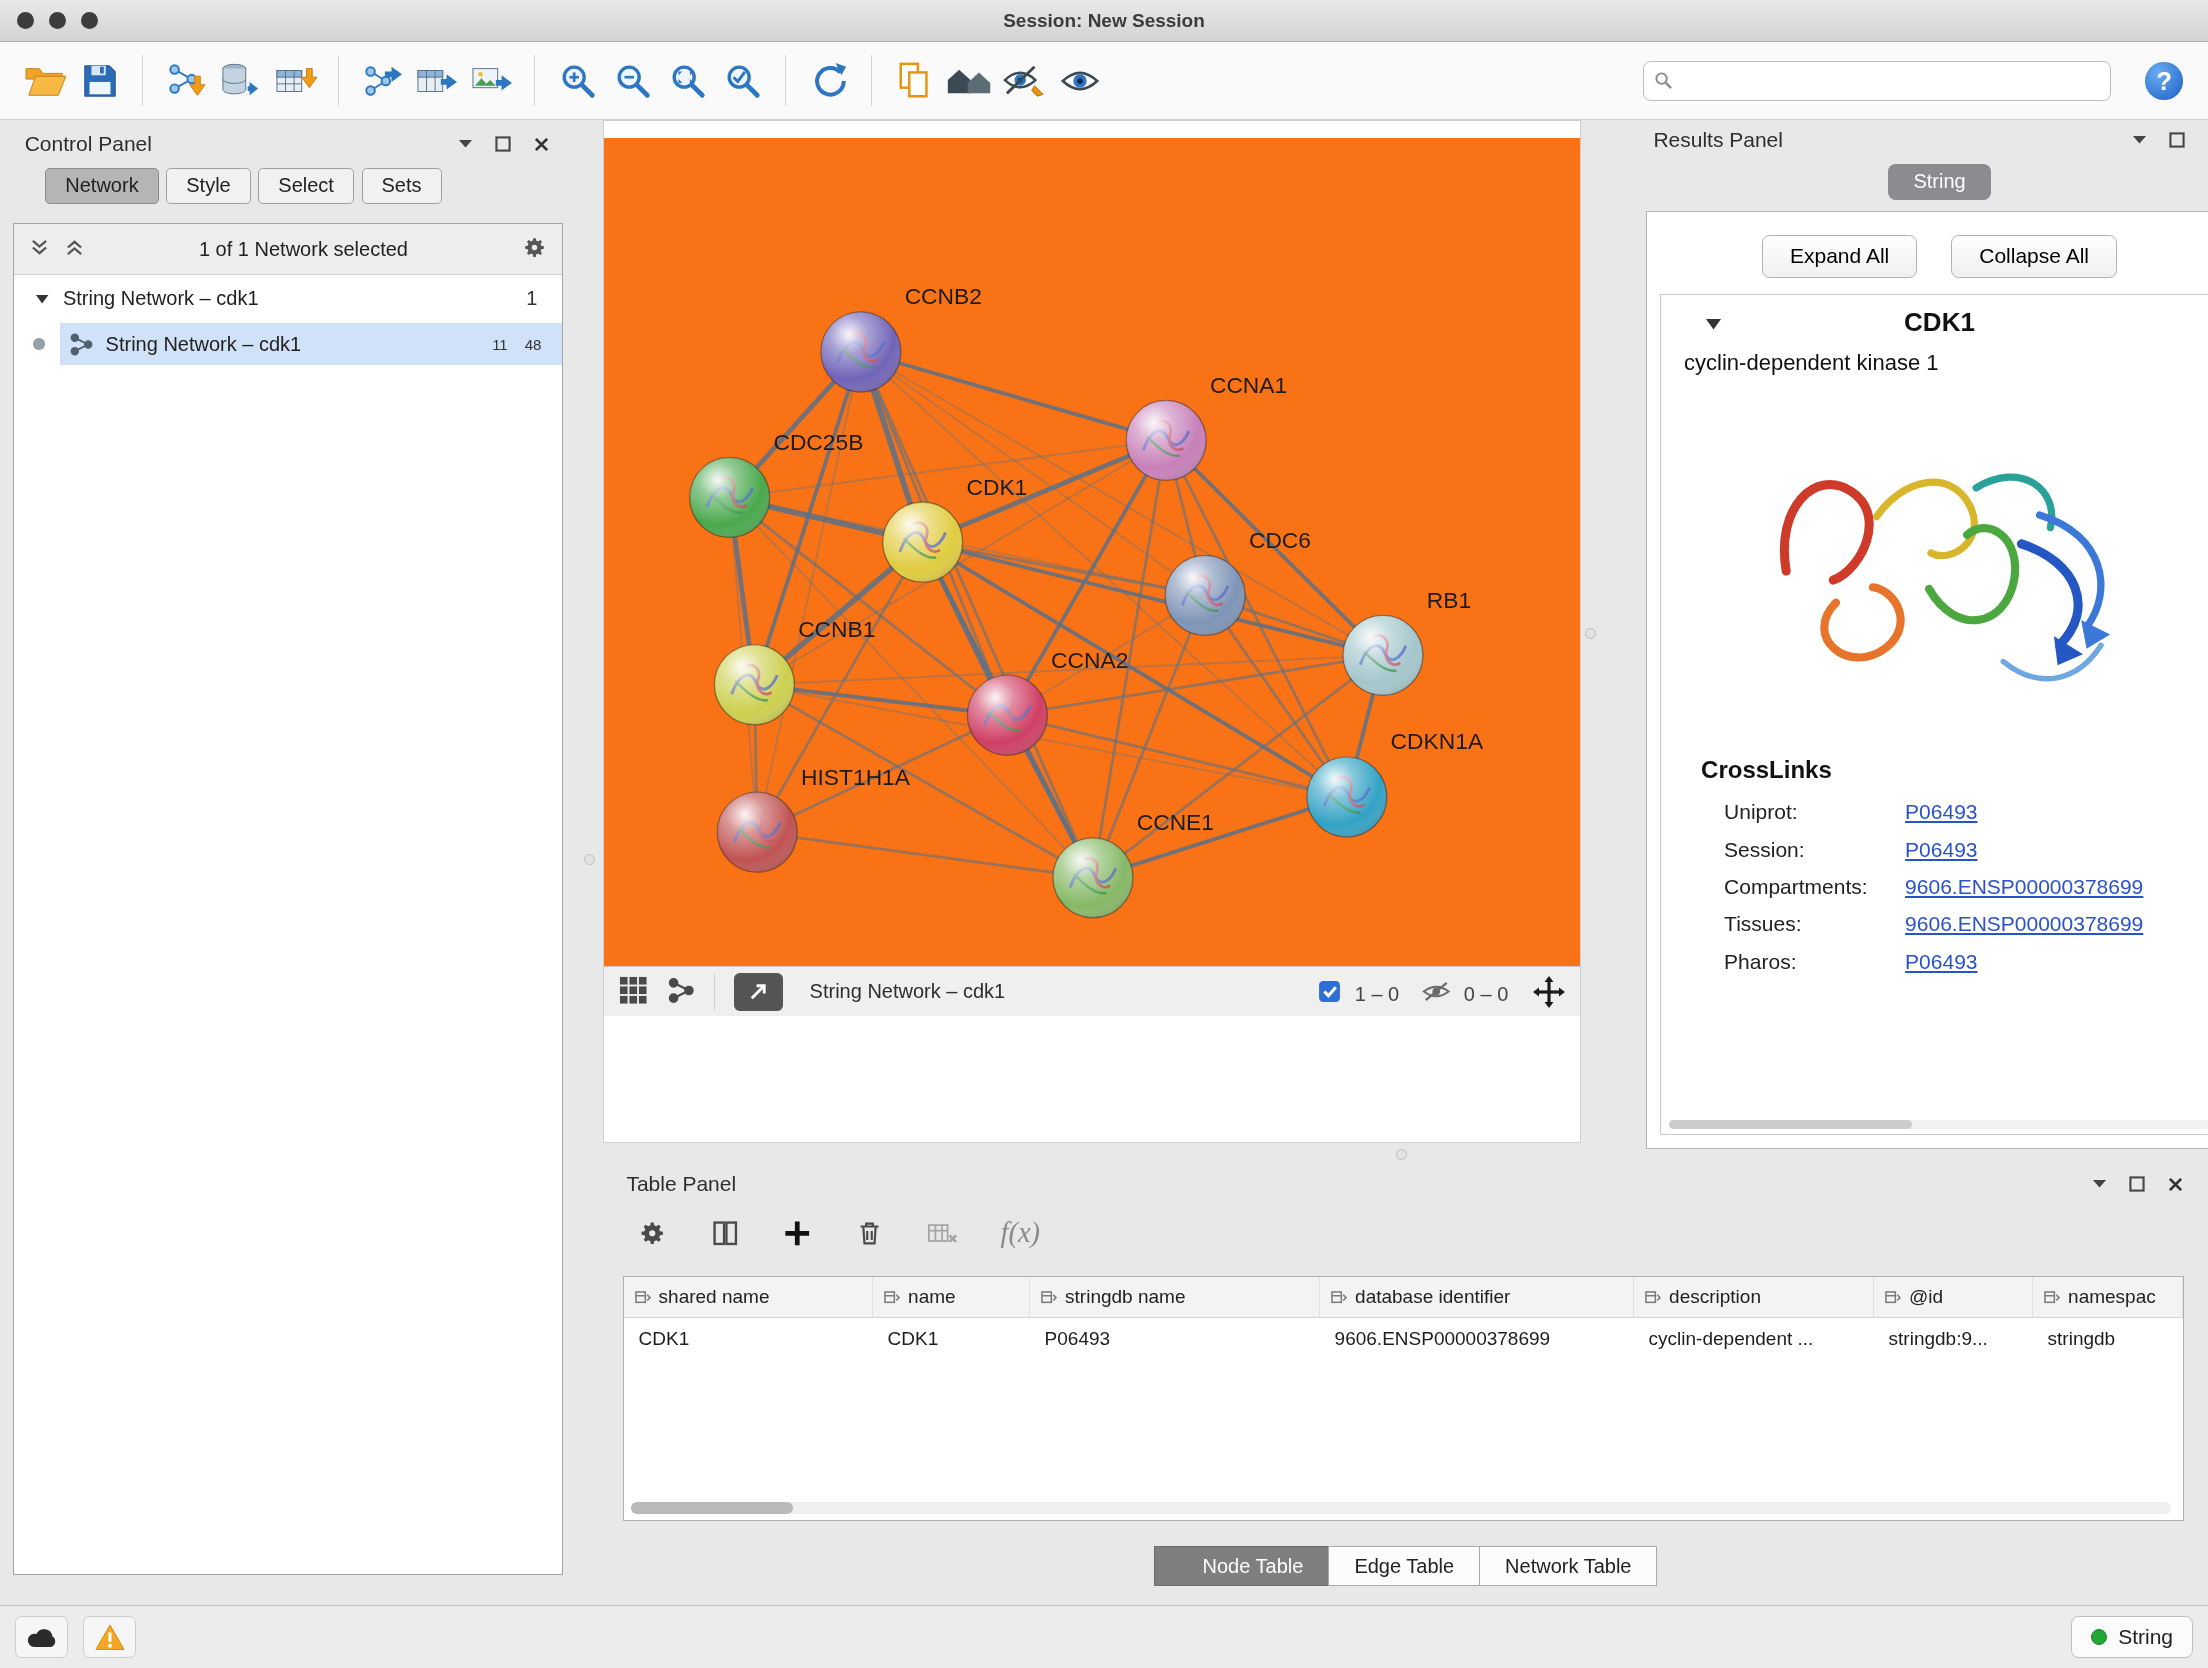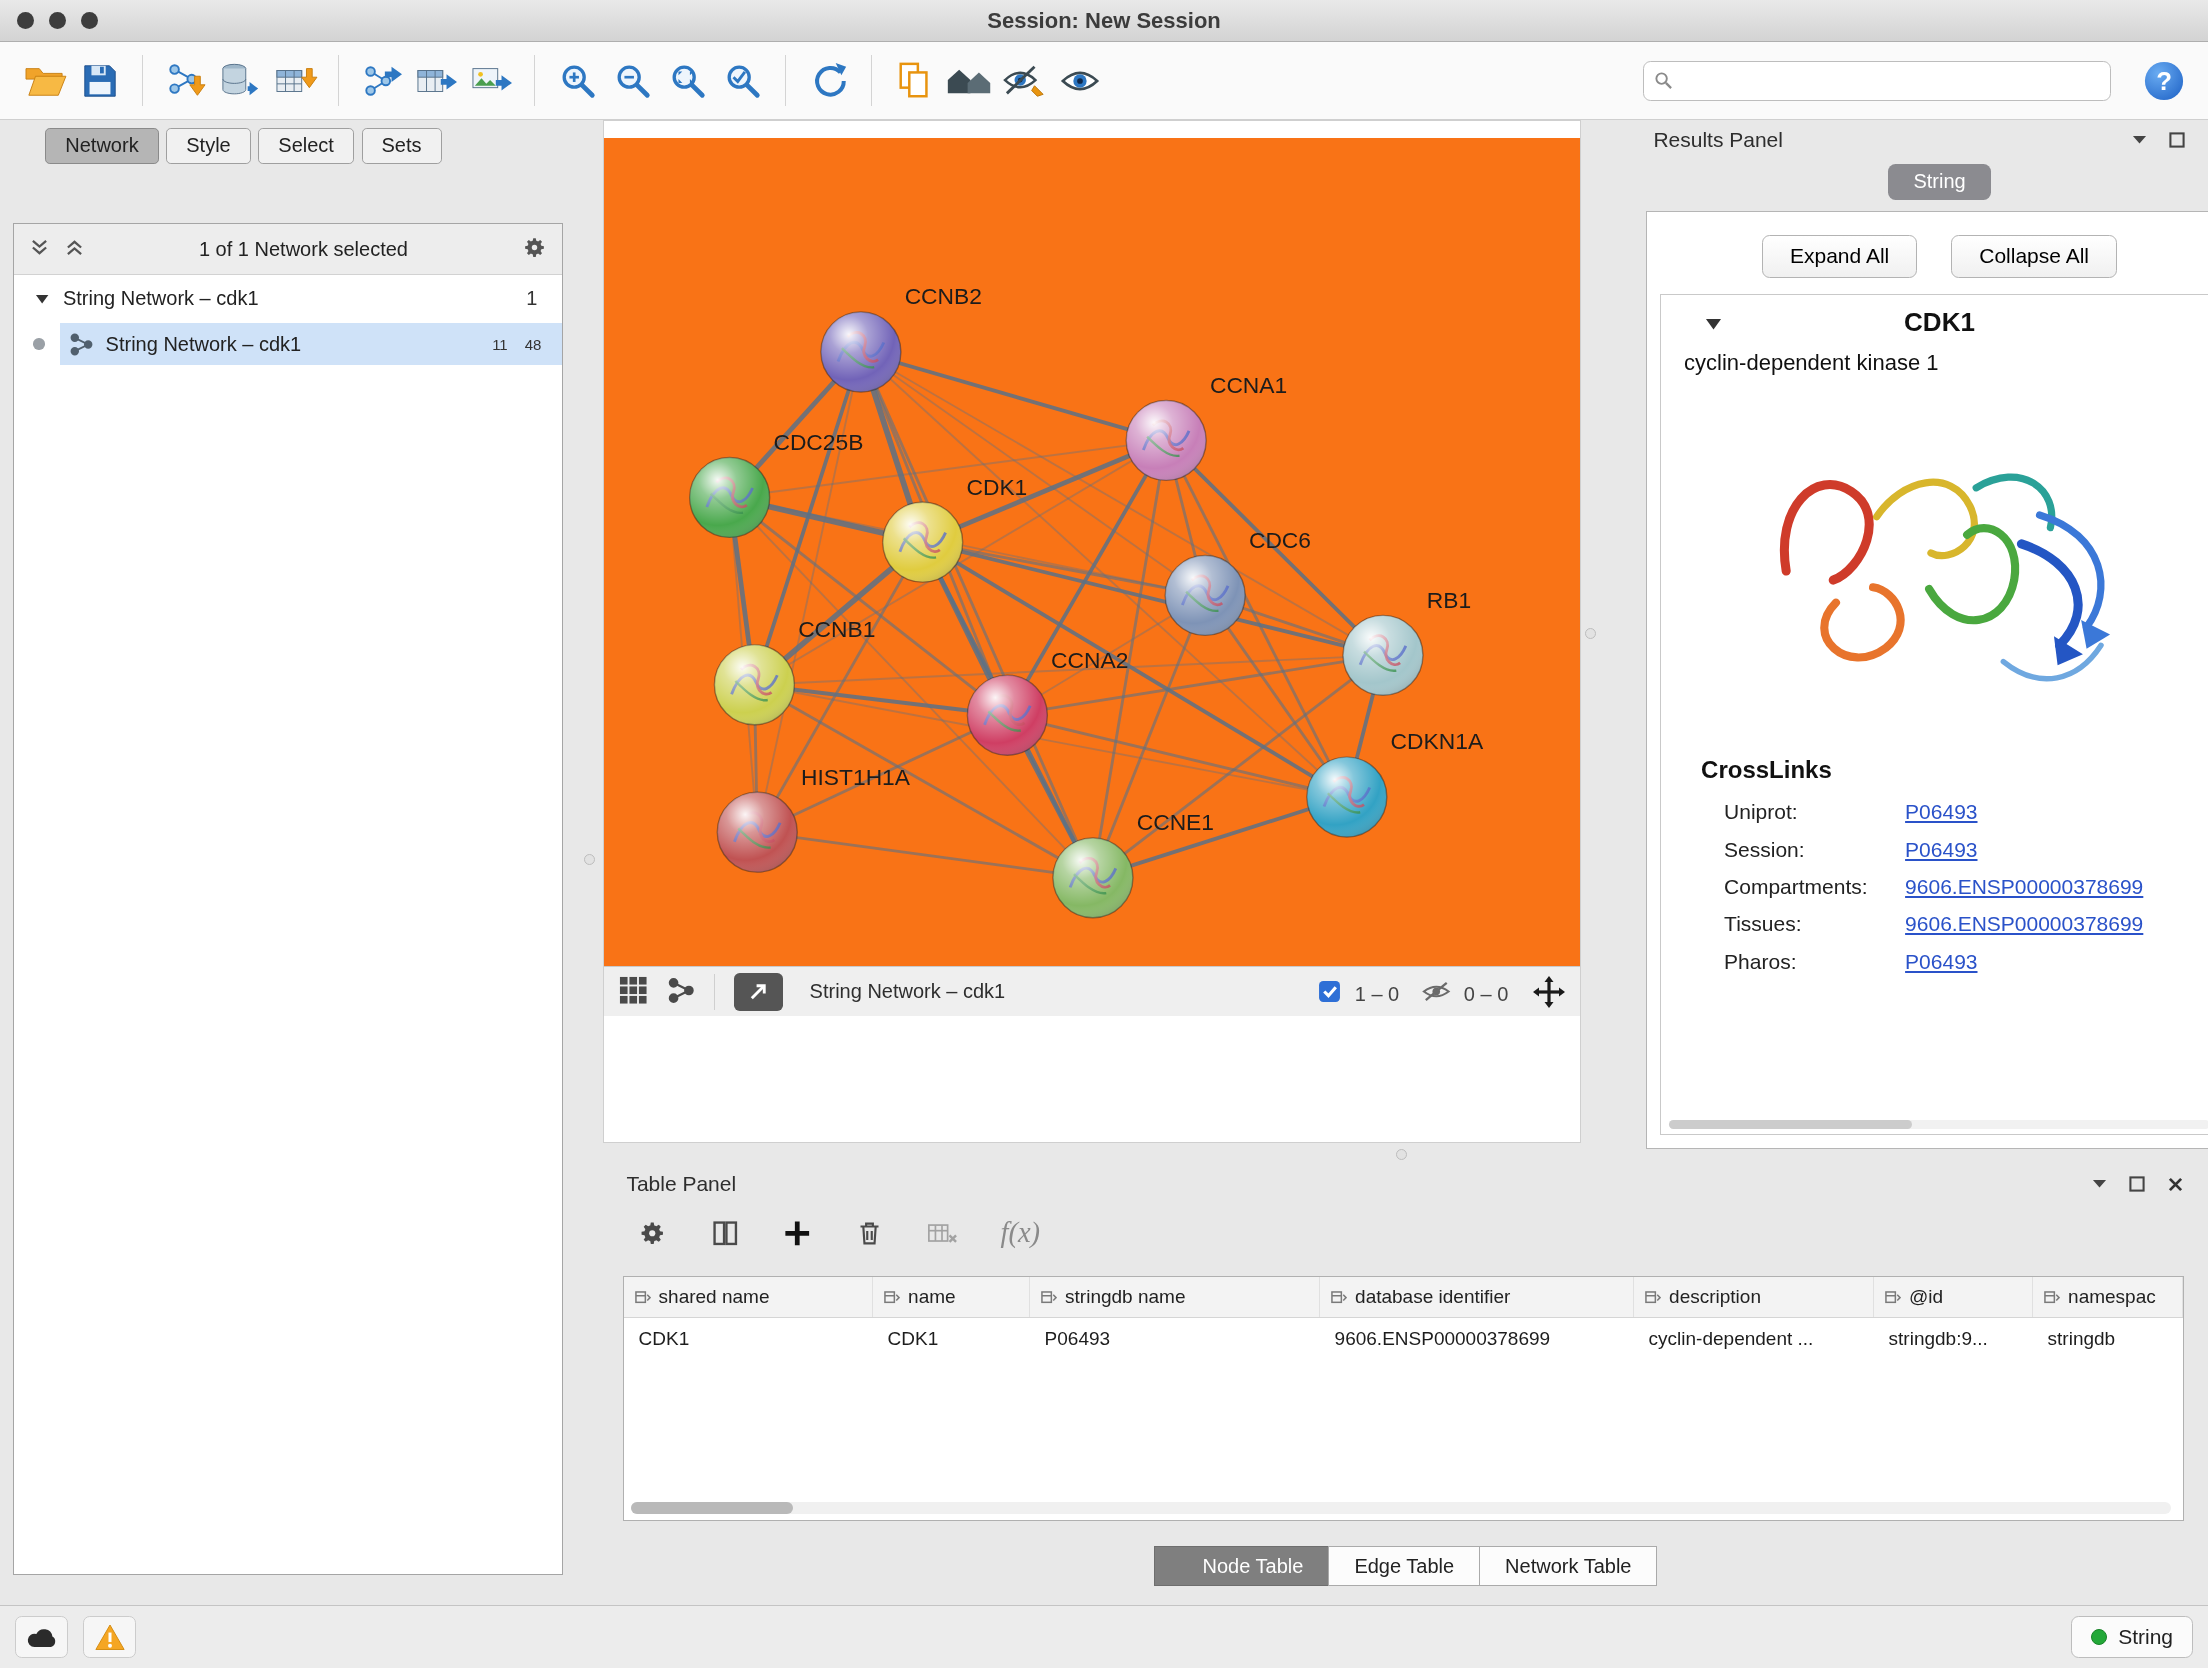--- a/index.html
+++ b/index.html
@@ -5,21 +5,21 @@
   * { margin:0; padding:0; box-sizing:border-box; }
   html,body { width:2208px; height:1668px; overflow:hidden; }
   body { font-family:"Liberation Sans", sans-serif; background:#e8e8e8; color:#222; position:relative; }
 
   
   .titlebar { position:absolute; top:0; left:0; right:0; height:42px;
     background:linear-gradient(#e9e9e9,#d3d3d3); border-bottom:1px solid #aeaeae;
     display:flex; align-items:center; }
   .traffic { display:flex; gap:15px; padding-left:17px; }
   .traffic span { width:17px; height:17px; border-radius:50%; background:#3d3d3d; display:block; }
-  .win-title { position:absolute; left:0; right:0; text-align:center; font-size:22px; font-weight:600; color:#3c3c3c; }
+  .win-title { position:absolute; left:0; right:0; text-align:center; font-size:19px; font-weight:600; color:#3c3c3c; }
 
   
   .toolbar { position:absolute; top:42px; left:0; right:0; height:78px; background:#fafafa;
     border-bottom:1px solid #cfcfcf; display:flex; align-items:center; padding:0 17px; }
   .tbtn { width:55px; height:57px; display:flex; align-items:center; justify-content:center; border-radius:5.7px; cursor:pointer; }
   .tsep { width:1px; height:51px; background:#d4d4d4; margin:0 15px; }
   .searchwrap { margin-left:auto; position:relative; }
   .searchwrap svg { position:absolute; left:11.4px; top:10.5px; }
   .search-input { width:468px; height:40px; border:1.4px solid #bdbdbd; border-radius:7.6px; padding:0 13.3px 0 40px;
     font-size:20px; background:#fff; outline:none; font-family:inherit; }
@@ -274,20 +274,40 @@
             <stop offset="1" stop-color="#1b5fc4"></stop>
           </radialGradient>
         </defs>
         <circle cx="22" cy="22" r="20" fill="url(#hg)"></circle>
         <text x="22" y="31" text-anchor="middle" font-size="27" font-weight="bold" fill="#fff" font-family="Liberation Sans, sans-serif">?</text>
       </svg>
   </div>
 </div>
 
 <div class="control-panel">
+  <div class="panel-header">
+    <span>Control Panel</span>
+    <div class="ph-icons">
+      <span class="ico">
+          <svg width="15" height="9.5" viewBox="0 0 16 10">
+            <path d="M1 1h14L8 9z" fill="#444"></path>
+          </svg>
+        </span>
+      <span class="ico">
+          <svg width="16" height="16" viewBox="0 0 17 17">
+            <rect x="1.5" y="1.5" width="14" height="14" fill="none" stroke="#444" stroke-width="2.2"></rect>
+          </svg>
+        </span>
+      <span class="ico">
+          <svg width="15" height="15" viewBox="0 0 16 16">
+            <path d="M2 2l12 12M14 2L2 14" stroke="#333" stroke-width="3"></path>
+          </svg>
+        </span>
+    </div>
+  </div>
   <div class="cp-tabs">
     <div class="cp-tab active">Network</div>
     <div class="cp-tab">Style</div>
     <div class="cp-tab">Select</div>
     <div class="cp-tab">Sets</div>
   </div>
   <div class="cp-box">
     <div class="list-header">
       <span class="ico" style="margin-right:13.3px"><svg width="21" height="17" viewBox="0 0 22 18">
             <path d="M4 2l7 6 7-6M4 9l7 6 7-6" fill="none" stroke="#555" stroke-width="2.4"></path>

